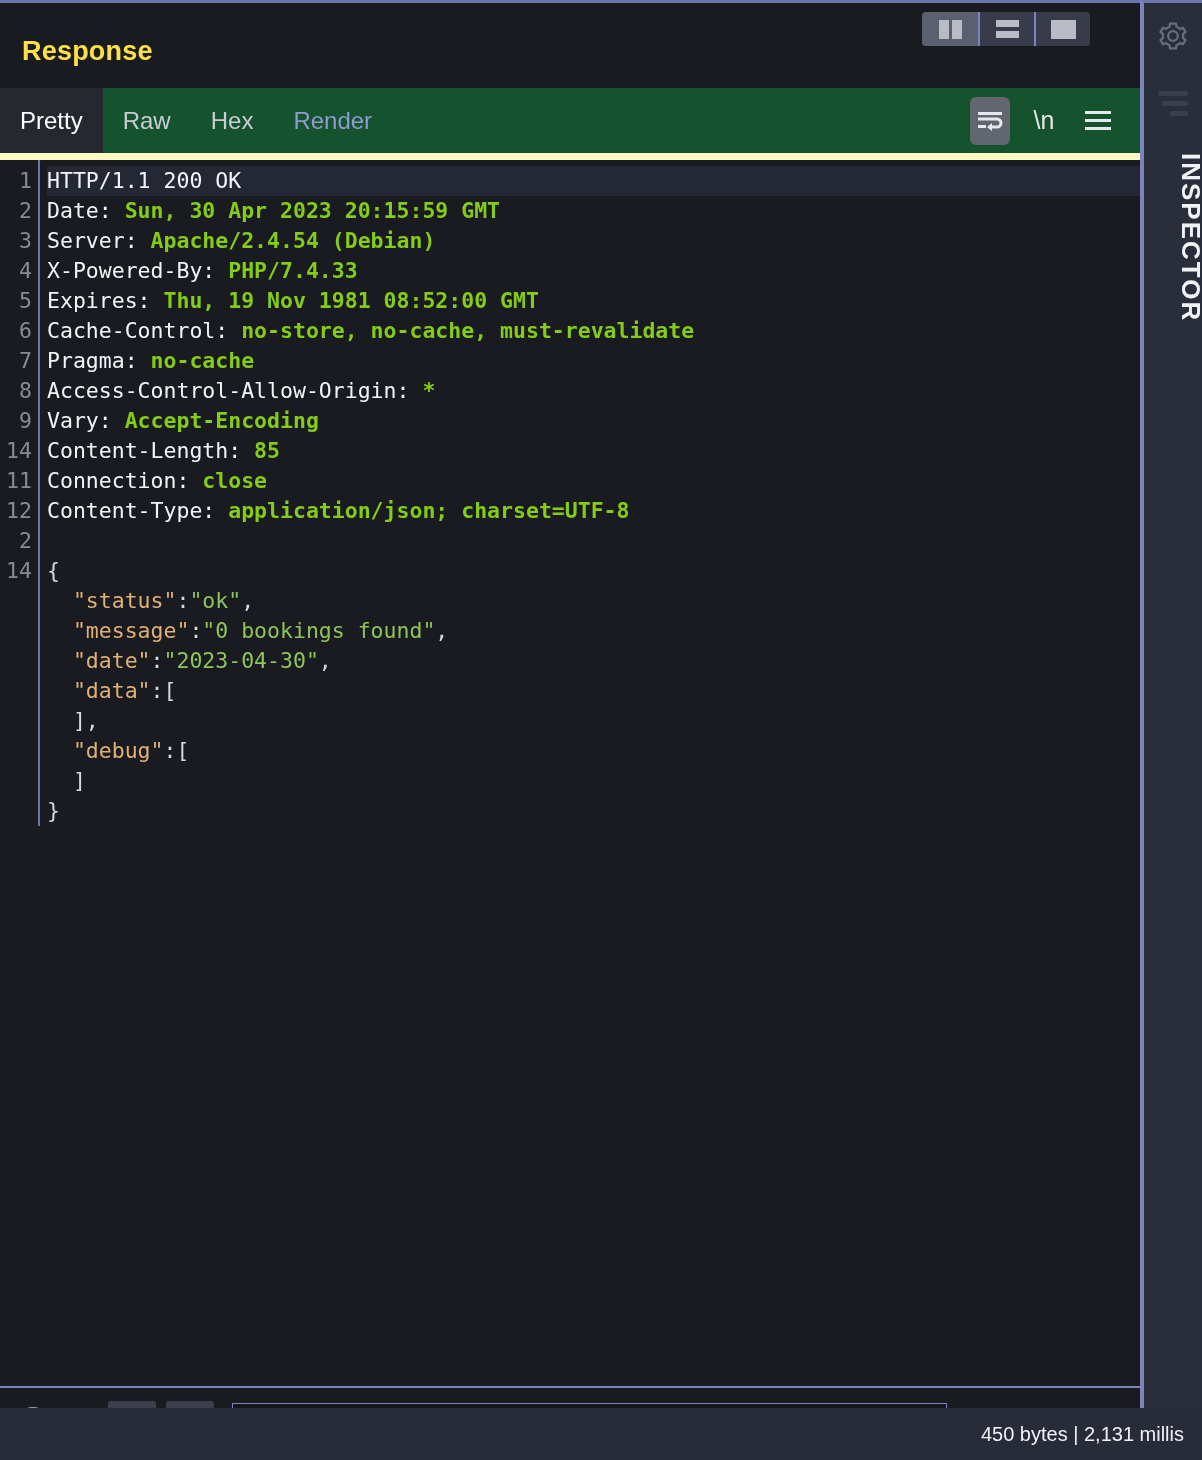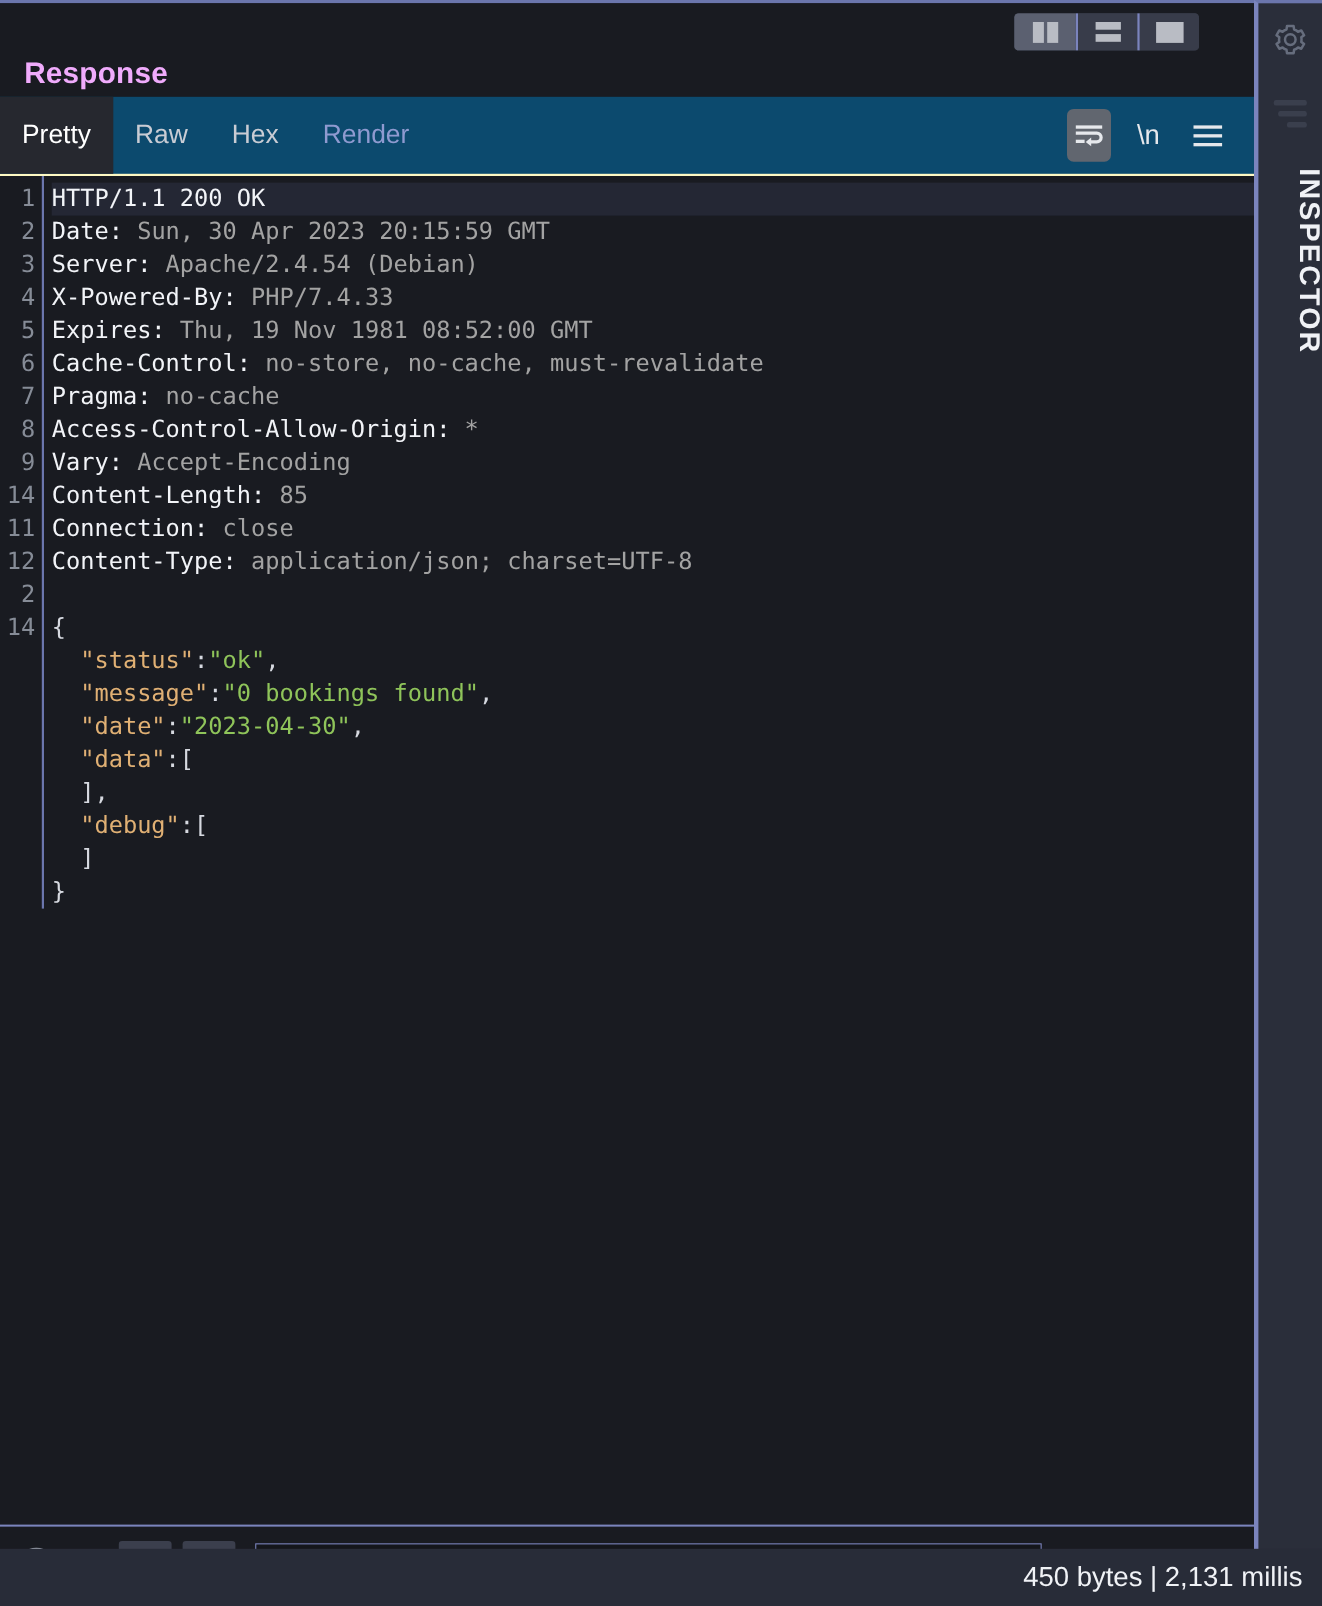--- a/index.html
+++ b/index.html
@@ -22,23 +22,23 @@
 
   
   .panel-header {
     position: relative;
     height: 85px;
     background: #191b21;
     flex: 0 0 auto;
   }
   .panel-title {
     position: absolute;
-    left: 22px; top: 48px;
+    left: 22px; top: 33px;
     font-size: 27px; font-weight: bold;
-    color: #f0abfc;
+    color: #fde047;
     letter-spacing: .2px;
   }
   .layout-group {
     position: absolute; right: 50px; top: 9px;
     display: flex;
     border-radius: 4px; overflow: hidden;
     background: #383c4a;
   }
   .layout-btn {
     width: 56px; height: 34px;
@@ -52,23 +52,23 @@
   .lb-split { display: flex; gap: 3px; }
   .lb-split i { display: block; width: 10px; height: 19px; background: #b9bcc4; }
   .lb-rows { display: flex; flex-direction: column; gap: 4px; }
   .lb-rows i { display: block; width: 23px; height: 7px; background: #b9bcc4; }
   .lb-one i { display: block; width: 25px; height: 19px; background: #b9bcc4; }
 
   
   .tabbar {
     position: relative;
     height: 72px;
-    background: #0c4a6e;
+    background: #14532d;
     flex: 0 0 auto;
-    border-bottom: 2px solid #fef9c3;
+    border-bottom: 7px solid #fef9c3;
   }
   .tabs { display: flex; height: 100%; align-items: stretch; }
   .tab {
     display: flex; align-items: center;
     padding: 0 20px;
     font-size: 24px;
     color: #c9ccd4;
     cursor: pointer;
     background: transparent;
   }
@@ -119,21 +119,21 @@
   .code {
     flex: 1 1 auto;
     padding-top: 6px;
     padding-left: 7px;
     white-space: pre;
     color: #d6d9e0;
   }
   .code .line { height: 30px; }
   .code .line.hl { background: #242734; }
   .hname { color: #f2f4f8; }
-  .hval  { color: #a3a3a3; }
+  .hval  { color: #84cc16; font-weight: bold; }
   .jkey  { color: #e0b074; }
   .jstr  { color: #8fc45a; }
   .jpunc { color: #d6d9e0; }
 
   
   .searchbar {
     position: relative;
     height: 72px;
     flex: 0 0 auto;
     background: #191b21;
@@ -170,21 +170,21 @@
     color: #e6e8ec; font-size: 22px;
   }
 
   
   .statusbar {
     position: absolute; left: 0; bottom: 0;
     width: 1202px; height: 52px;
     background: #282c38;
     display: flex; align-items: center; justify-content: flex-end;
     padding-right: 18px;
-    color: #f0f2f6; font-size: 25px;
+    color: #f0f2f6; font-size: 20px;
   }
 
   
   .inspector {
     width: 62px; height: 1460px;
     background: #2a2e3a;
     border-left: 4px solid #7b84bd;
     border-top: 3px solid #6b76ad;
     position: relative;
     flex: 0 0 62px;

